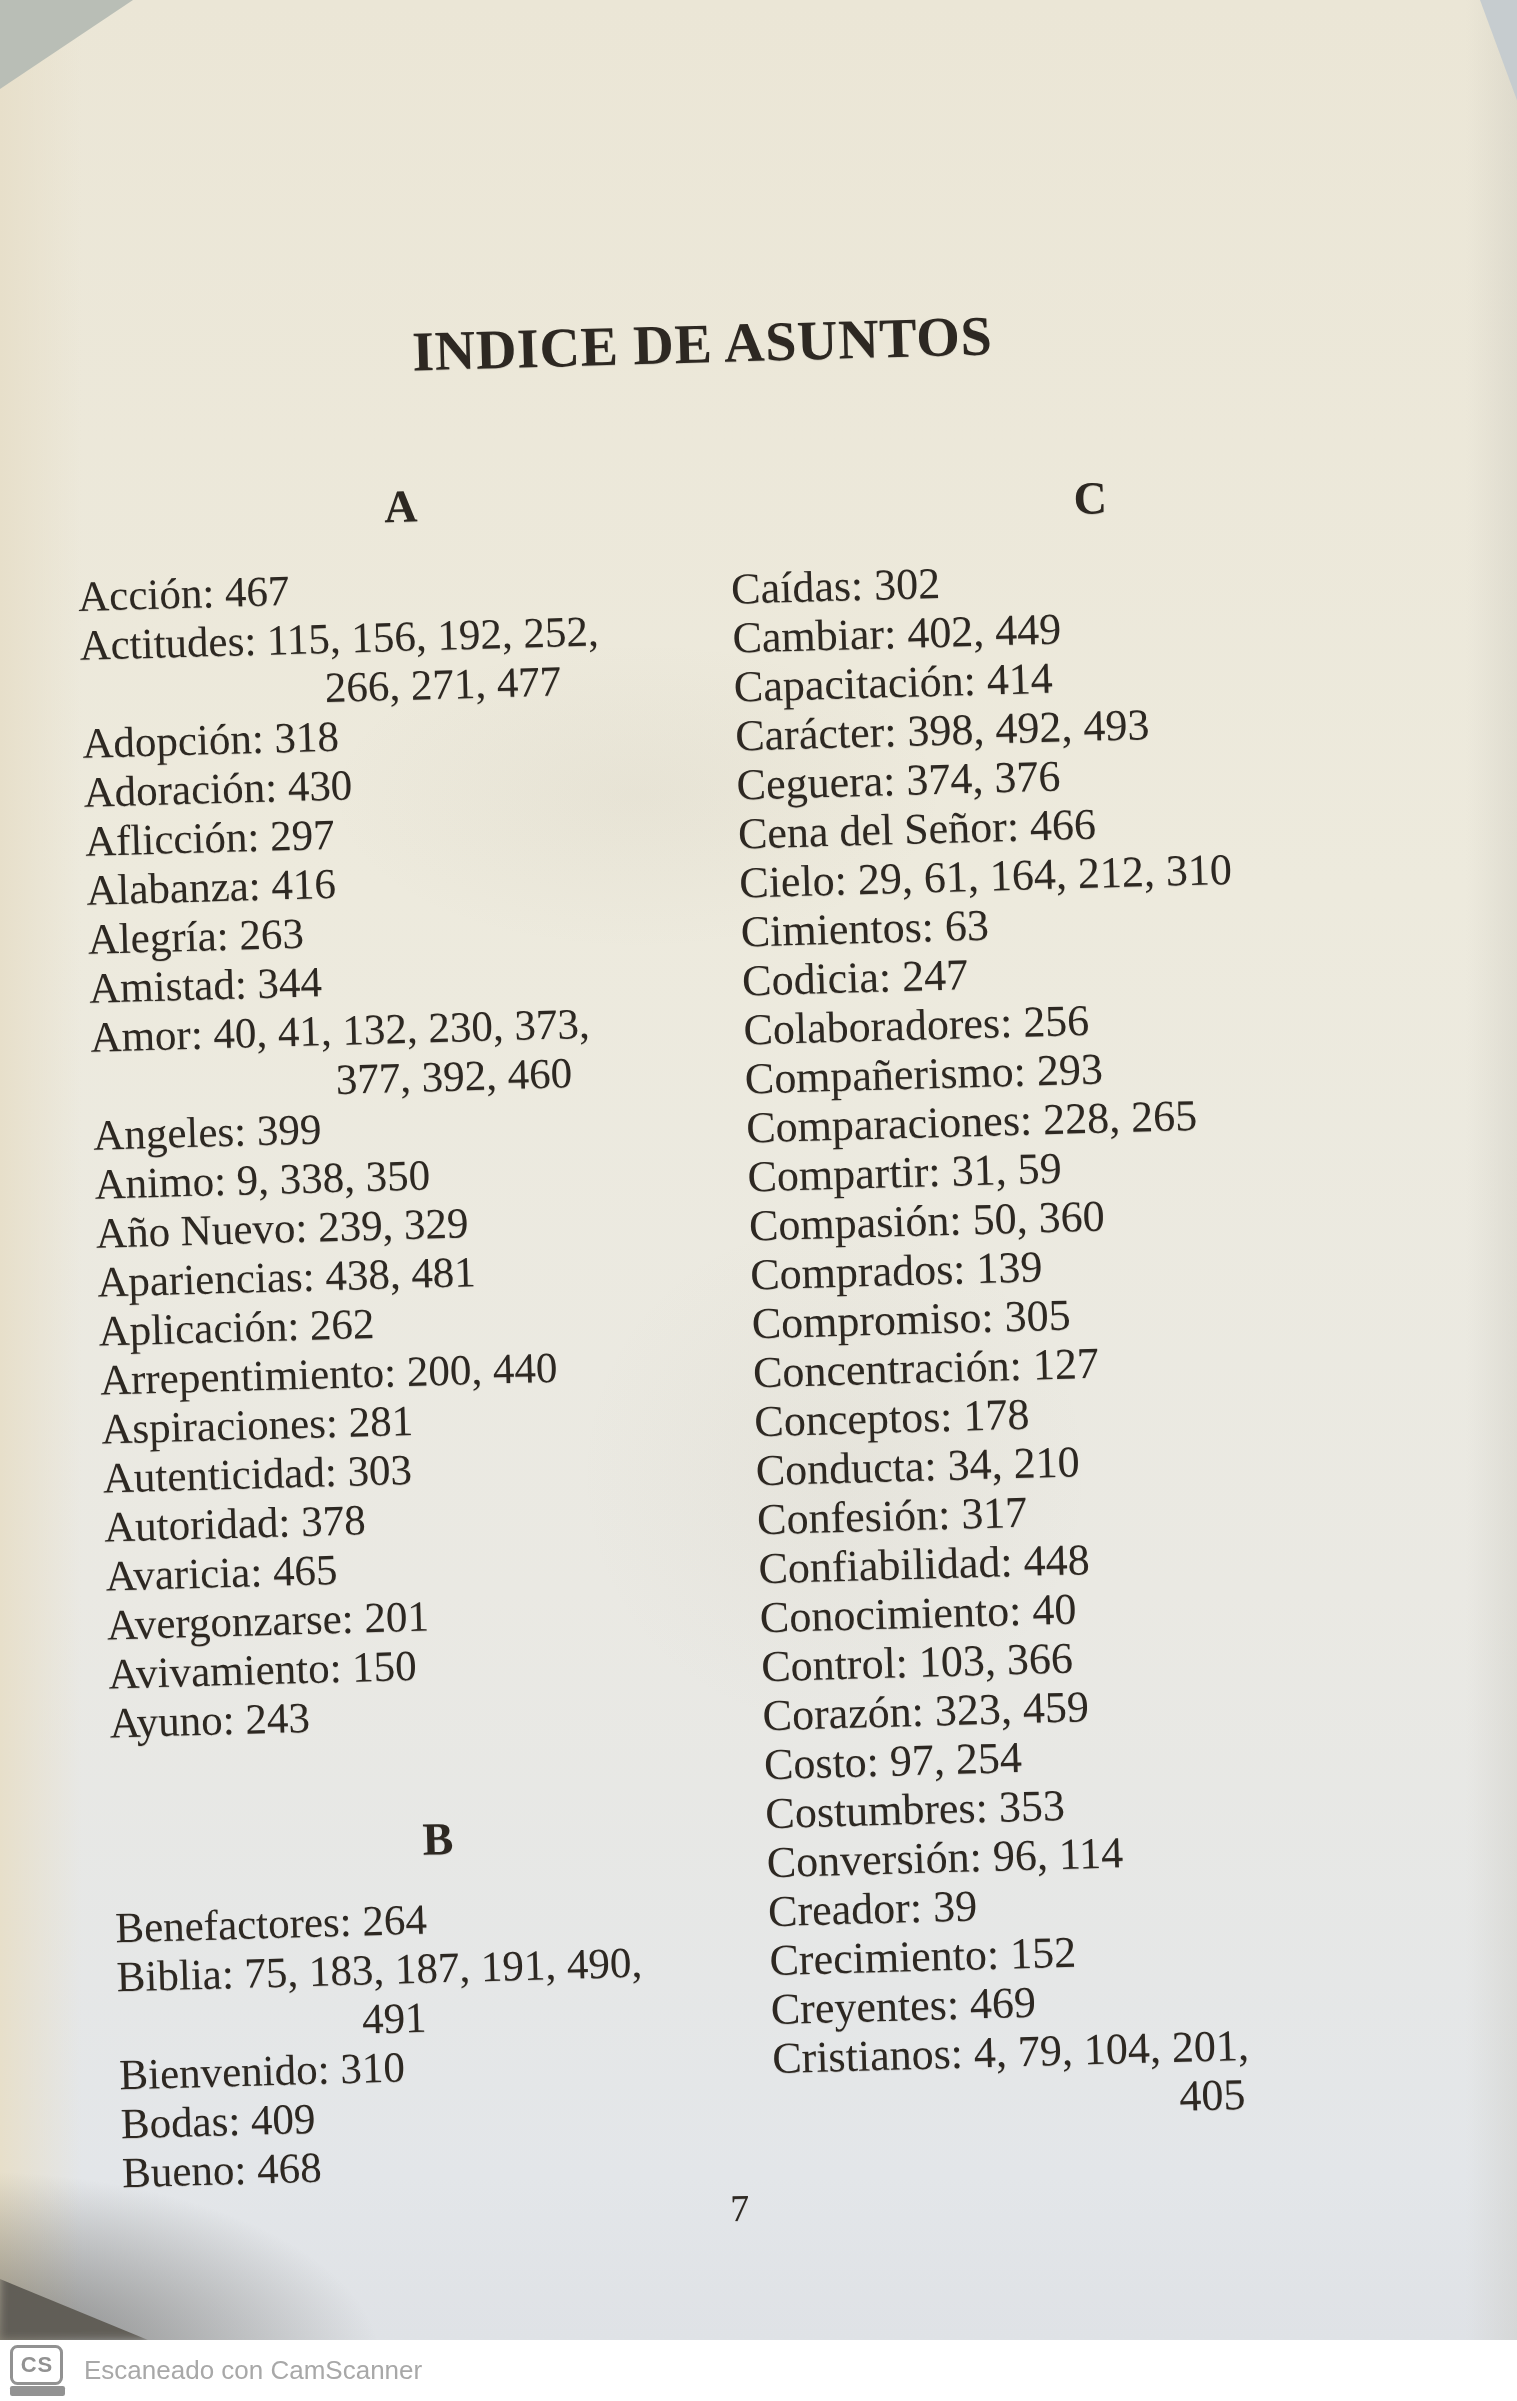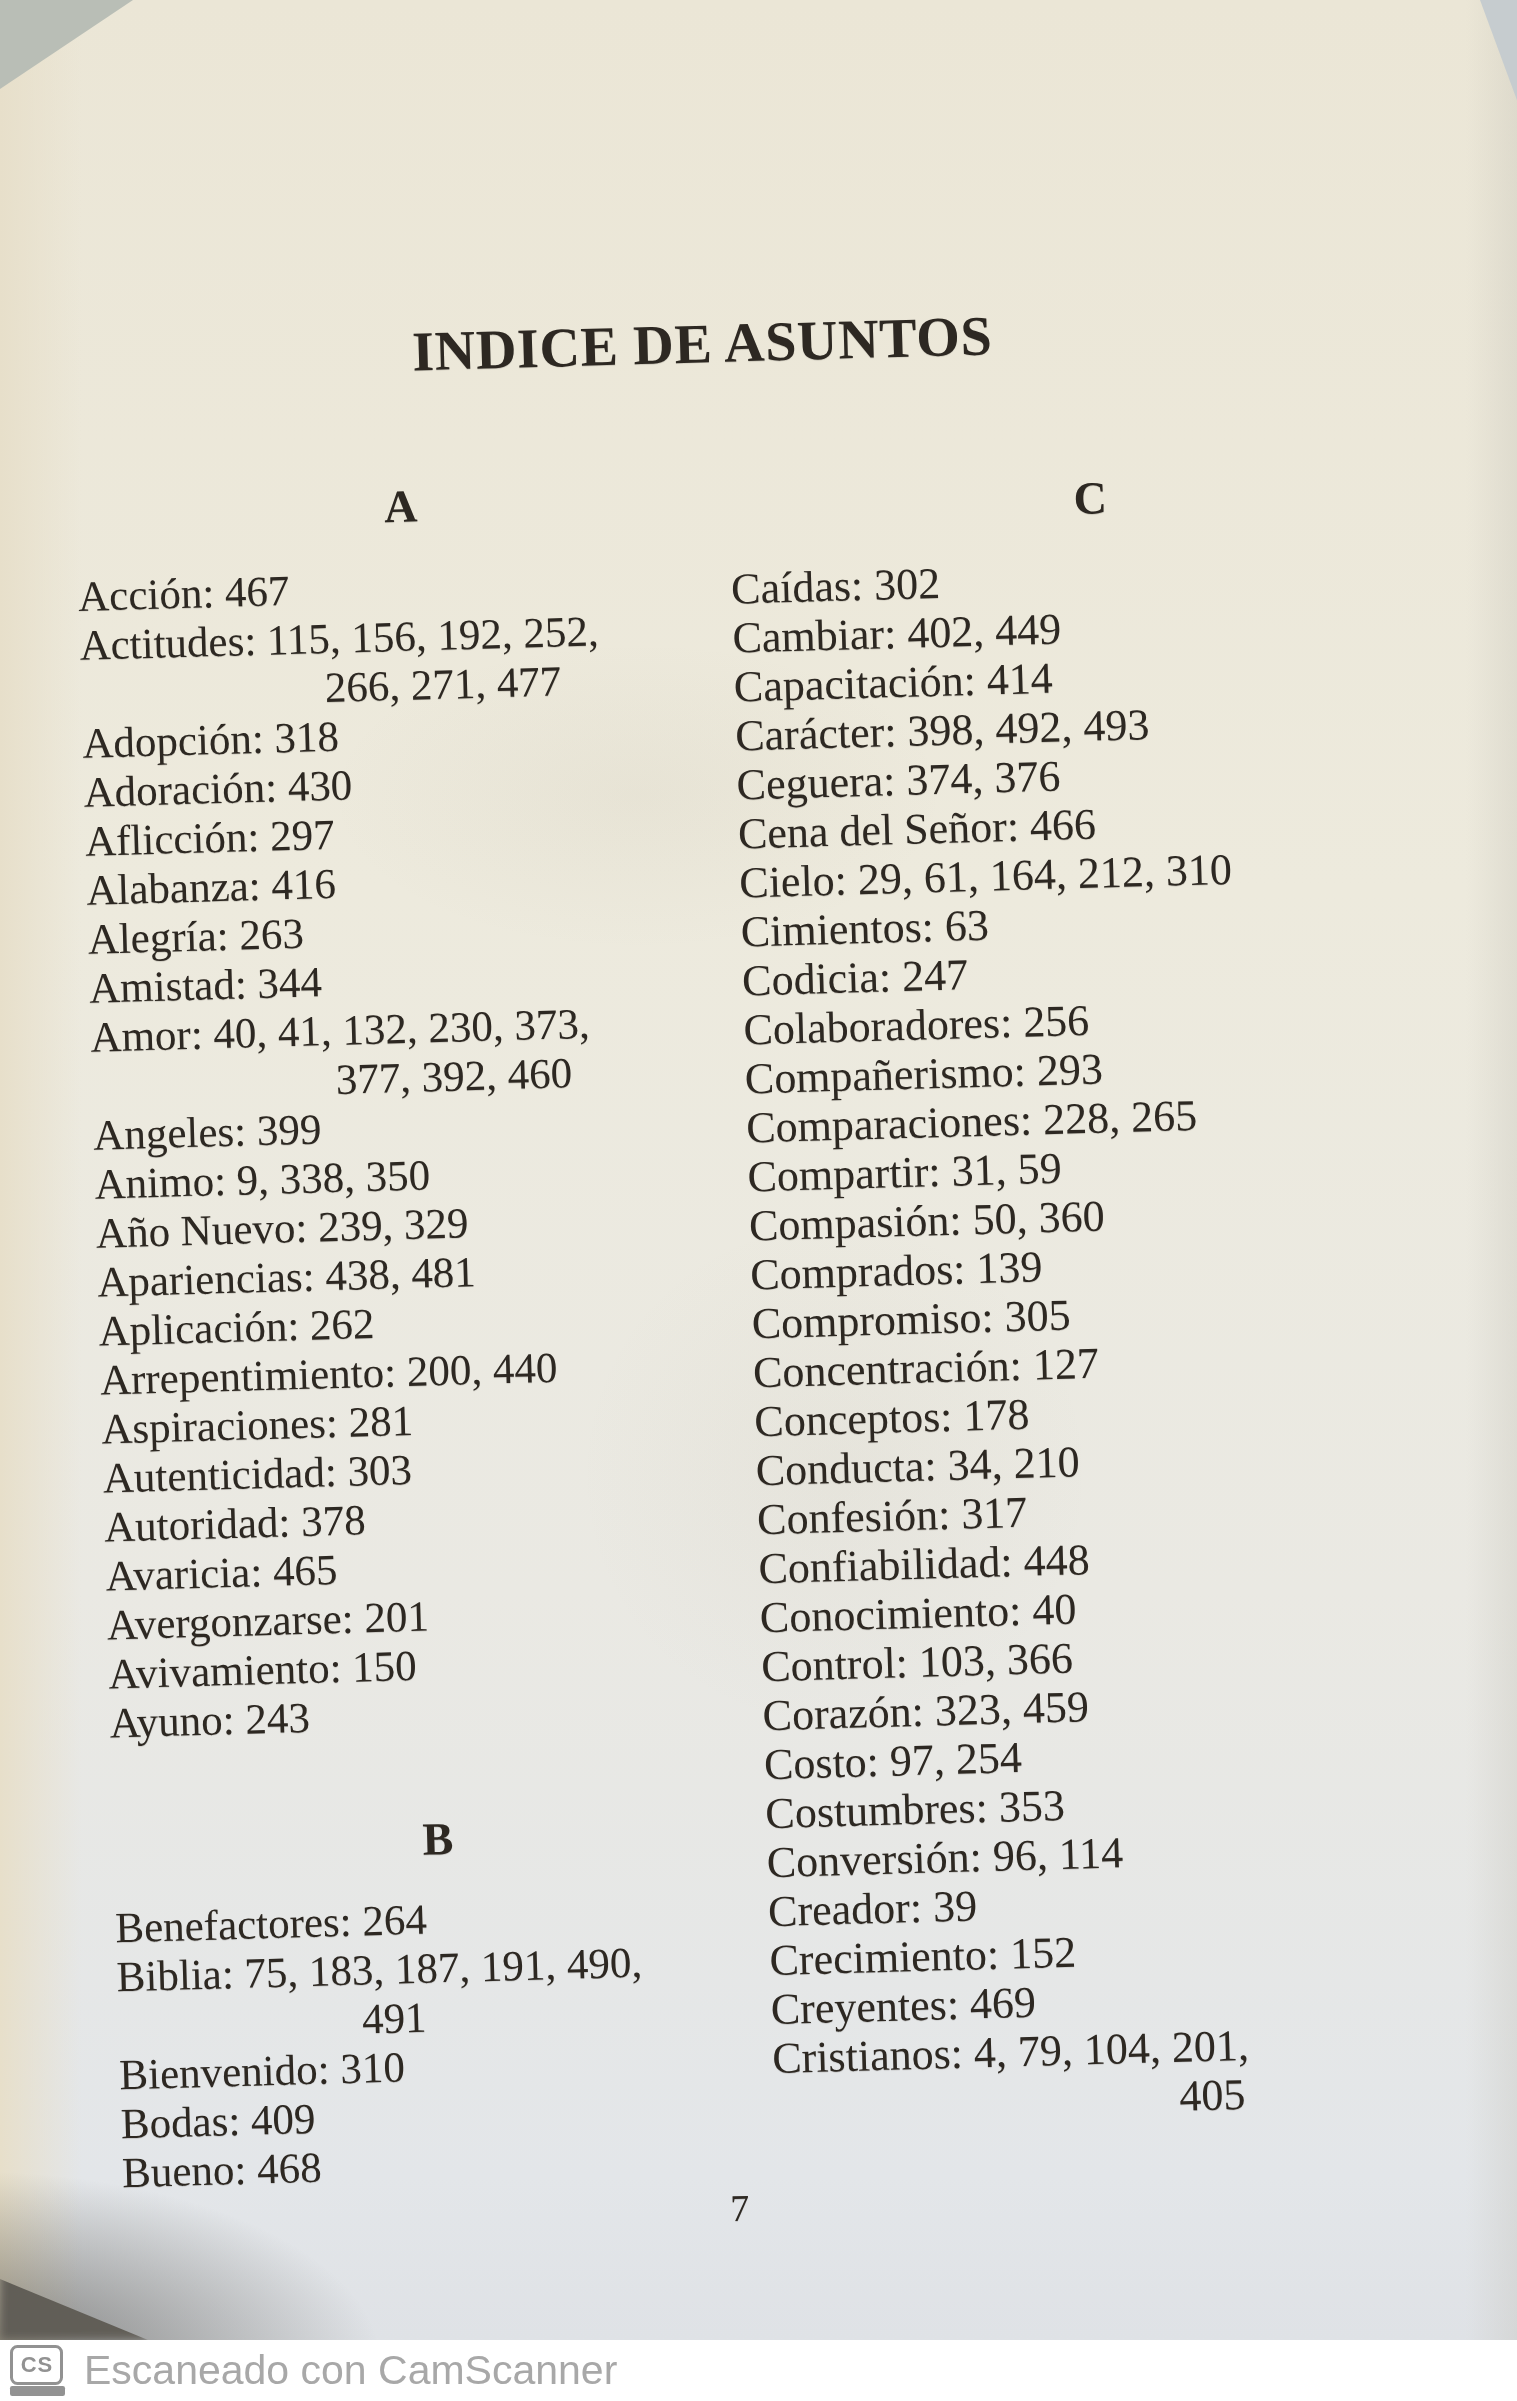--- a/index.html
+++ b/index.html
@@ -93,21 +93,21 @@
     font-weight: 700; font-size: 22px; letter-spacing: 0.7px;
     position: relative;
     margin-top: -11.8px;
   }
   .cs-tab {
     position: absolute; left: -3.7px; bottom: -14px;
     width: 55px; height: 9.6px;
     background: #929292; border-radius: 2.2px;
   }
   .footer-text {
-    color: #a8a8a8; font-size: 41px; margin-left: 20.7px;
+    color: #a8a8a8; font-size: 26px; margin-left: 20.7px;
   }
 </style>
 </head>
 <body>
 
 <div class="scan">
   <div class="content">
     <div class="title">INDICE DE ASUNTOS</div>
     <div class="col col-left">
         <div class="letter">A</div>

